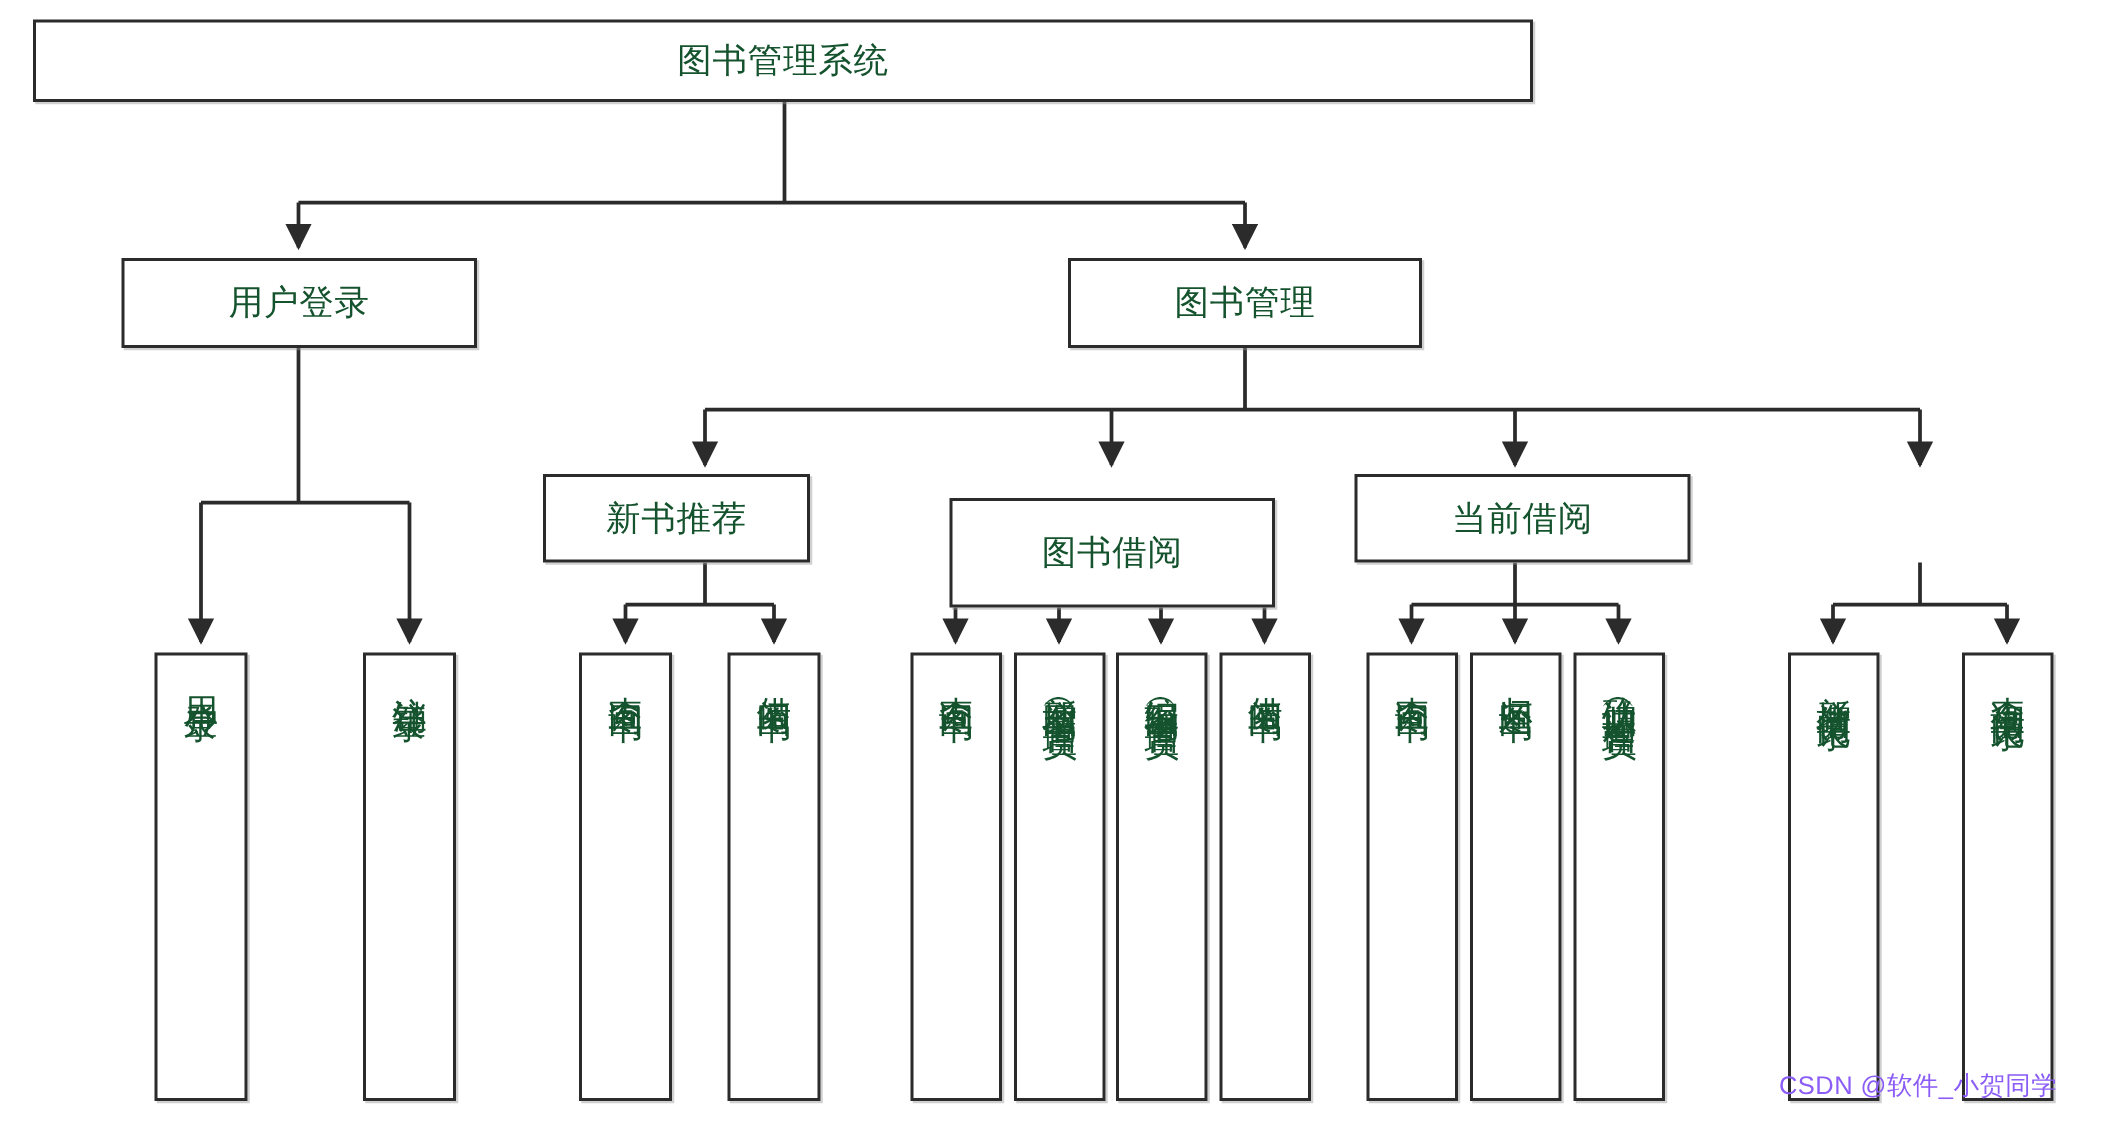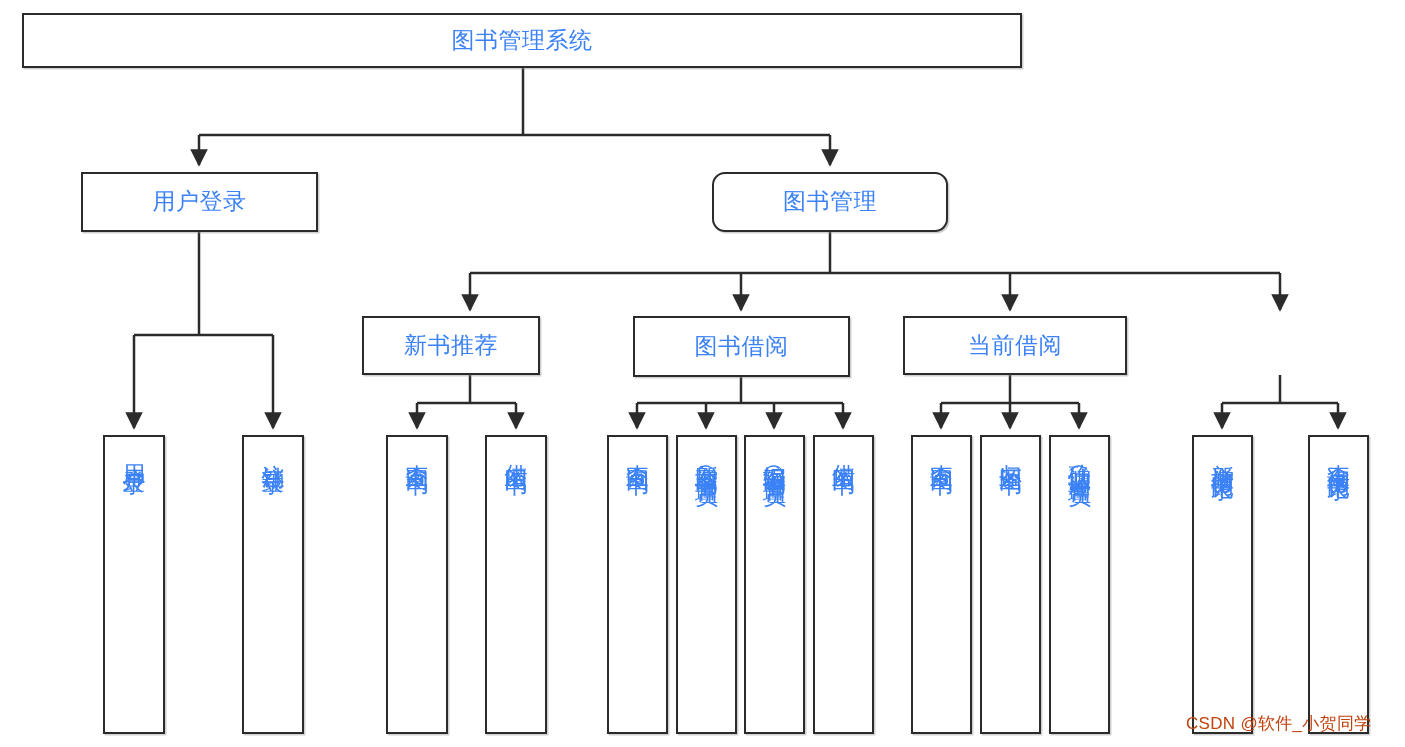--- a/index.html
+++ b/index.html
@@ -34,21 +34,21 @@
     display: flex;
     align-items: center;
     justify-content: center;
     color: #1a1a1a;
     box-shadow: 1.5px 1.5px 0 rgba(150,150,150,0.45);
   }
   .node .lbl {
     display: block;
     text-align: right;
     line-height: 1.18;
-    color: #3b82f6;
+    color: #14532d;
     letter-spacing: 0.5px;
   }
   .node.horizontal .lbl {
     writing-mode: horizontal-tb;
     font-size: 23px;
   }
   .node.root .lbl {
     font-size: 23px;
   }
   .node.vertical {
@@ -61,21 +61,21 @@
     text-orientation: upright;
     font-size: 23px;
     letter-spacing: 3px;
     line-height: 1;
   }
   #watermark {
     position: absolute;
     left: 1186px;
     top: 712px;
     font-size: 17px;
-    color: #c2410c;
+    color: #8b5cf6;
     white-space: nowrap;
     letter-spacing: 0.3px;
     font-family: "Liberation Sans", "DejaVu Sans", sans-serif;
   }
 </style>
 </head>
 <body>
 
 <div id="canvas">
 
@@ -132,28 +132,28 @@
     </g>
   </svg>
 
   <div class="node root horizontal" style="left:22px; top:13px; width:1000px; height:55px;">
     <span class="lbl">图书管理系统</span>
   </div>
 
   <div class="node horizontal" style="left:81px; top:172px; width:237px; height:60px;">
     <span class="lbl">用户登录</span>
   </div>
-  <div class="node horizontal" style="left:712px; top:172px; width:236px; height:60px;border-radius:13px;">
+  <div class="node horizontal" style="left:712px; top:172px; width:236px; height:60px;">
     <span class="lbl">图书管理</span>
   </div>
 
   <div class="node horizontal" style="left:362px; top:316px; width:178px; height:59px;">
     <span class="lbl">新书推荐</span>
   </div>
-  <div class="node horizontal" style="left:633px; top:316px; width:217px; height:61px;">
+  <div class="node horizontal" style="left:633px; top:332px; width:217px; height:73px;">
     <span class="lbl">图书借阅</span>
   </div>
   <div class="node horizontal" style="left:903px; top:316px; width:224px; height:59px;">
     <span class="lbl">当前借阅</span>
   </div>
 
   <div class="node vertical" style="left:103px; top:435px; width:62px; height:299px;">
     <span class="lbl">用户登录</span>
   </div>
   <div class="node vertical" style="left:242px; top:435px; width:62px; height:299px;">

